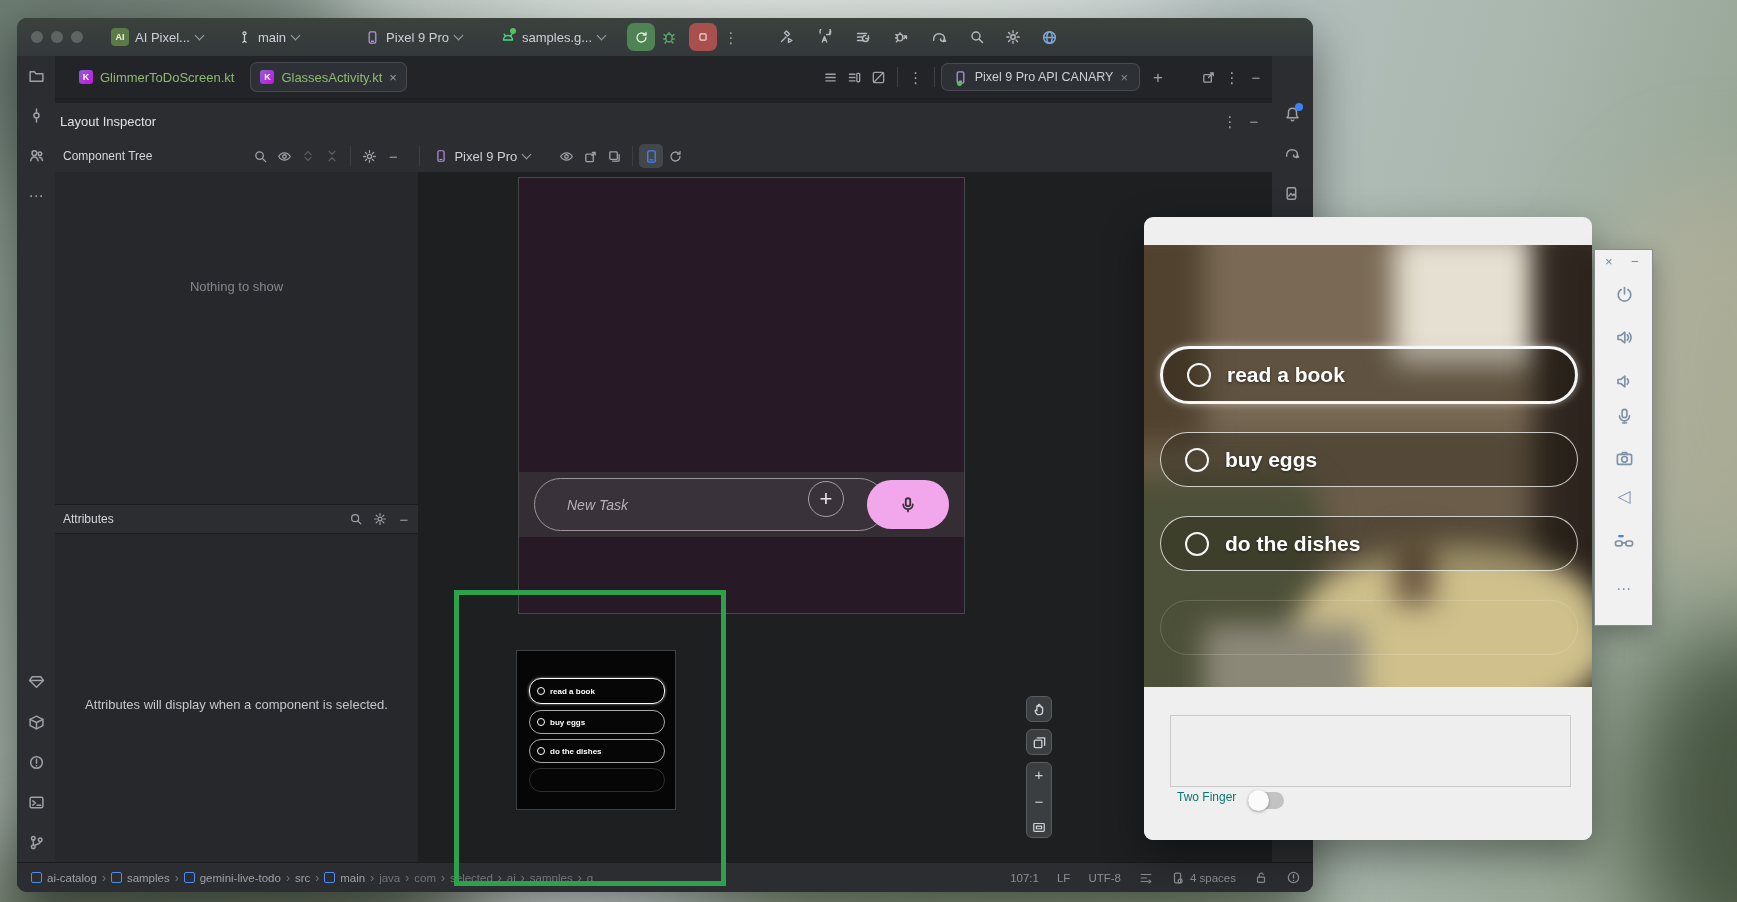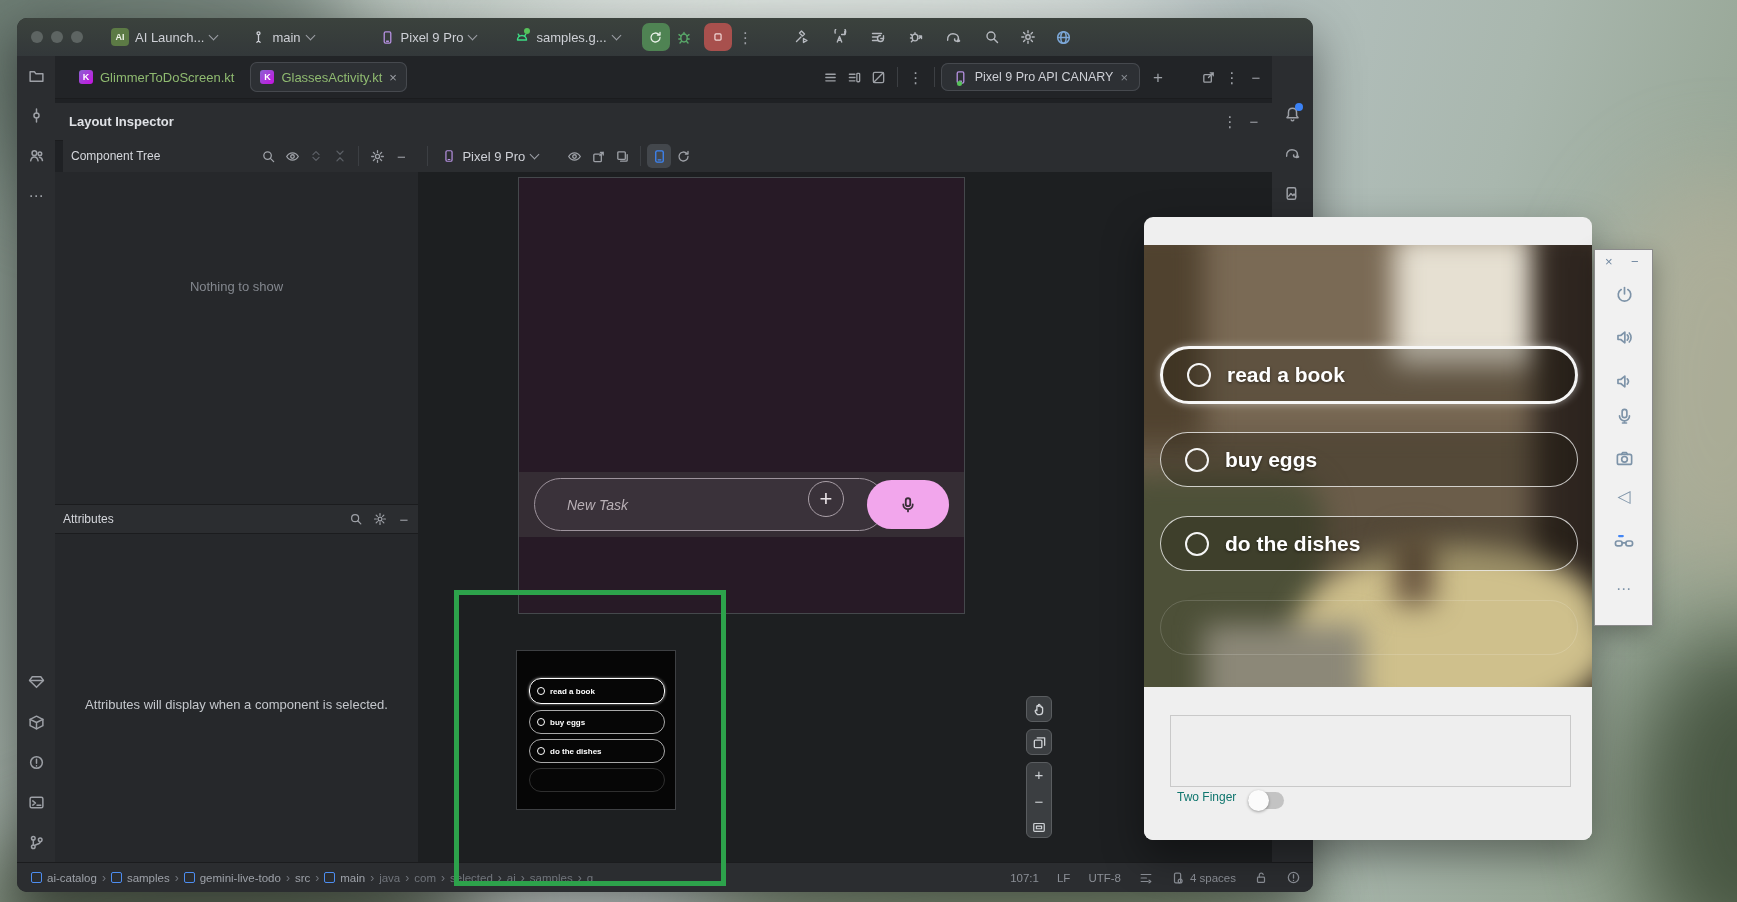--- a/index.html
+++ b/index.html
@@ -27,21 +27,21 @@
   .bdot{position:absolute;width:8px;height:8px;border-radius:50%;background:#3b82f6;right:3px;top:3px;}
   
   .center{position:absolute;left:38px;right:41px;top:38px;bottom:29px;background:#1f2124;}
   .tabrow{position:absolute;left:0;right:0;top:0;height:42px;background:#222427;border-bottom:1px solid #1b1c1e;display:flex;align-items:center;}
   .ftab{display:flex;align-items:center;gap:7px;height:30px;padding:0 10px;border-radius:7px;color:#8fba70;font-size:13px;white-space:nowrap;}
   .ftab.active{background:#2d3034;box-shadow:inset 0 0 0 1px #46494e;}
   .kico{width:14px;height:14px;border-radius:3px;background:linear-gradient(135deg,#8a63d2,#c711e1);color:#fff;font-size:9px;font-weight:bold;display:flex;align-items:center;justify-content:center;}
   .sep{width:1px;height:20px;background:#3c3f43;margin:0 6px;}
   .rdtab{display:flex;align-items:center;gap:7px;height:28px;padding:0 12px;border-radius:7px;background:#2d3034;box-shadow:inset 0 0 0 1px #46494e;font-size:12.5px;color:#ced0d6;white-space:nowrap;}
   .liheader{position:absolute;left:0;right:0;top:47px;height:37px;background:#2b2d30;border-bottom:1px solid #1b1c1e;display:flex;align-items:center;}
-  .litoolbar{position:absolute;left:8px;right:0;top:84px;height:32px;background:#2b2d30;border-bottom:1px solid #1b1c1e;display:flex;align-items:center;font-size:12px;}
+  .litoolbar{position:absolute;left:0;right:0;top:84px;height:32px;background:#2b2d30;border-bottom:1px solid #1b1c1e;display:flex;align-items:center;font-size:12px;}
   .ibtn{width:24px;height:24px;border-radius:5px;display:flex;align-items:center;justify-content:center;color:#9da0a6;flex:0 0 auto;}
   .ibtn.blue{background:#43474c;color:#3d85f5;}
   .libody{position:absolute;left:0;right:0;top:116px;bottom:0;}
   .treepane{position:absolute;left:0;top:0;bottom:0;width:363px;background:#26282b;border-right:2px solid #ec4899;}
   .emptytxt{color:#83878e;font-size:13px;text-align:center;}
   .attrheader{position:absolute;left:0;right:0;top:332px;height:28px;background:#2b2d30;border-top:1px solid #1b1c1e;border-bottom:1px solid #1b1c1e;display:flex;align-items:center;font-size:12px;}
   .canvas{position:absolute;left:363px;right:0;top:0;bottom:0;background:#1d1f21;overflow:hidden;}
   
   .devscreen{position:absolute;left:100px;top:5px;width:447px;height:437px;background:#271a26;border:1px solid #45484c;box-sizing:border-box;}
   .taskstrip{position:absolute;left:0;right:0;top:294px;height:65px;background:#352d34;}
@@ -98,21 +98,21 @@
   <div id="ide">
 
     <div class="toolbar">
       <div style="width:14px"></div>
       <div class="tl"></div>
       <div class="tl"></div>
       <div class="tl"></div>
       <div style="width:12px"></div>
       <div class="tbw">
         <span class="aibadge">AI</span>
-        <span>AI Launch...</span>
+        <span>AI Pixel...</span>
         <span class="chev"></span>
       </div>
       <div class="tbw" style="margin-left:18px">
         <svg class="svgi" width="15" height="15" viewBox="0 0 16 16">
             <circle cx="8" cy="3.5" r="1.6"></circle>
             <path d="M8 5.1v6M6.3 13.2c.5-1.4 2.9-1.4 3.4 0"></path>
           </svg>
         <span>main</span>
         <span class="chev"></span>
       </div>
@@ -362,21 +362,21 @@
         </div>
         <div class="ibtn">
             <span class="glyph">⋮</span>
           </div>
         <div class="ibtn" style="margin-right:4px">
             <span class="glyph">−</span>
           </div>
       </div>
 
       <div class="liheader">
-        <span style="margin-left:14px;font-weight:bold;font-size:13px;color:#dfe1e5">Layout Inspector</span>
+        <span style="margin-left:5px;font-weight:normal;font-size:13px;color:#dfe1e5">Layout Inspector</span>
         <div style="flex:1"></div>
         <div class="ibtn">
             <span class="glyph">⋮</span>
           </div>
         <div class="ibtn" style="margin-right:6px">
             <span class="glyph">−</span>
           </div>
       </div>
 
       <div class="litoolbar">

